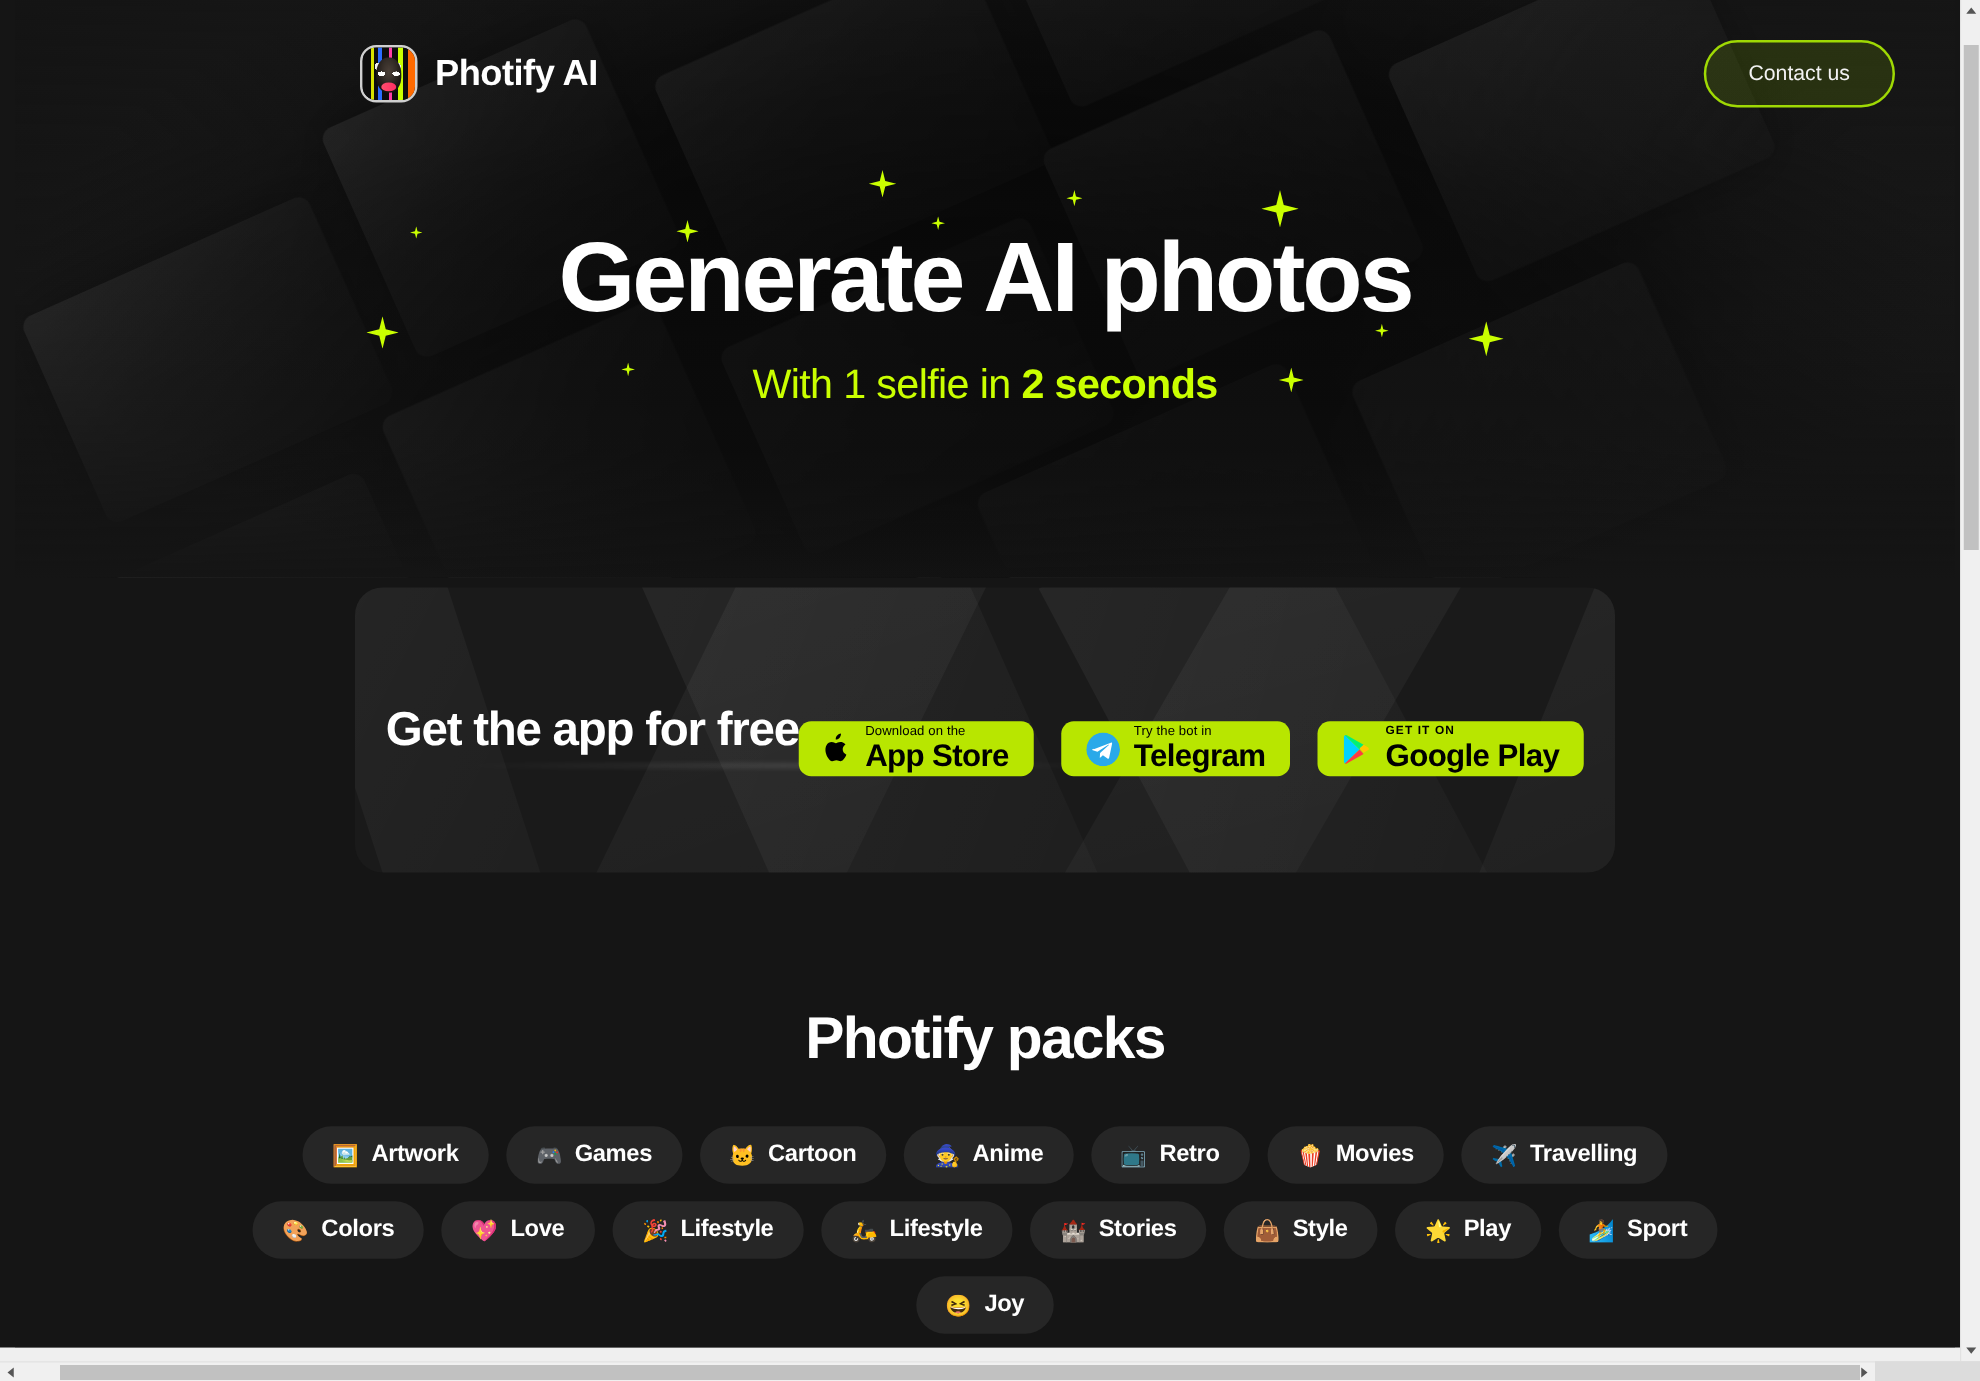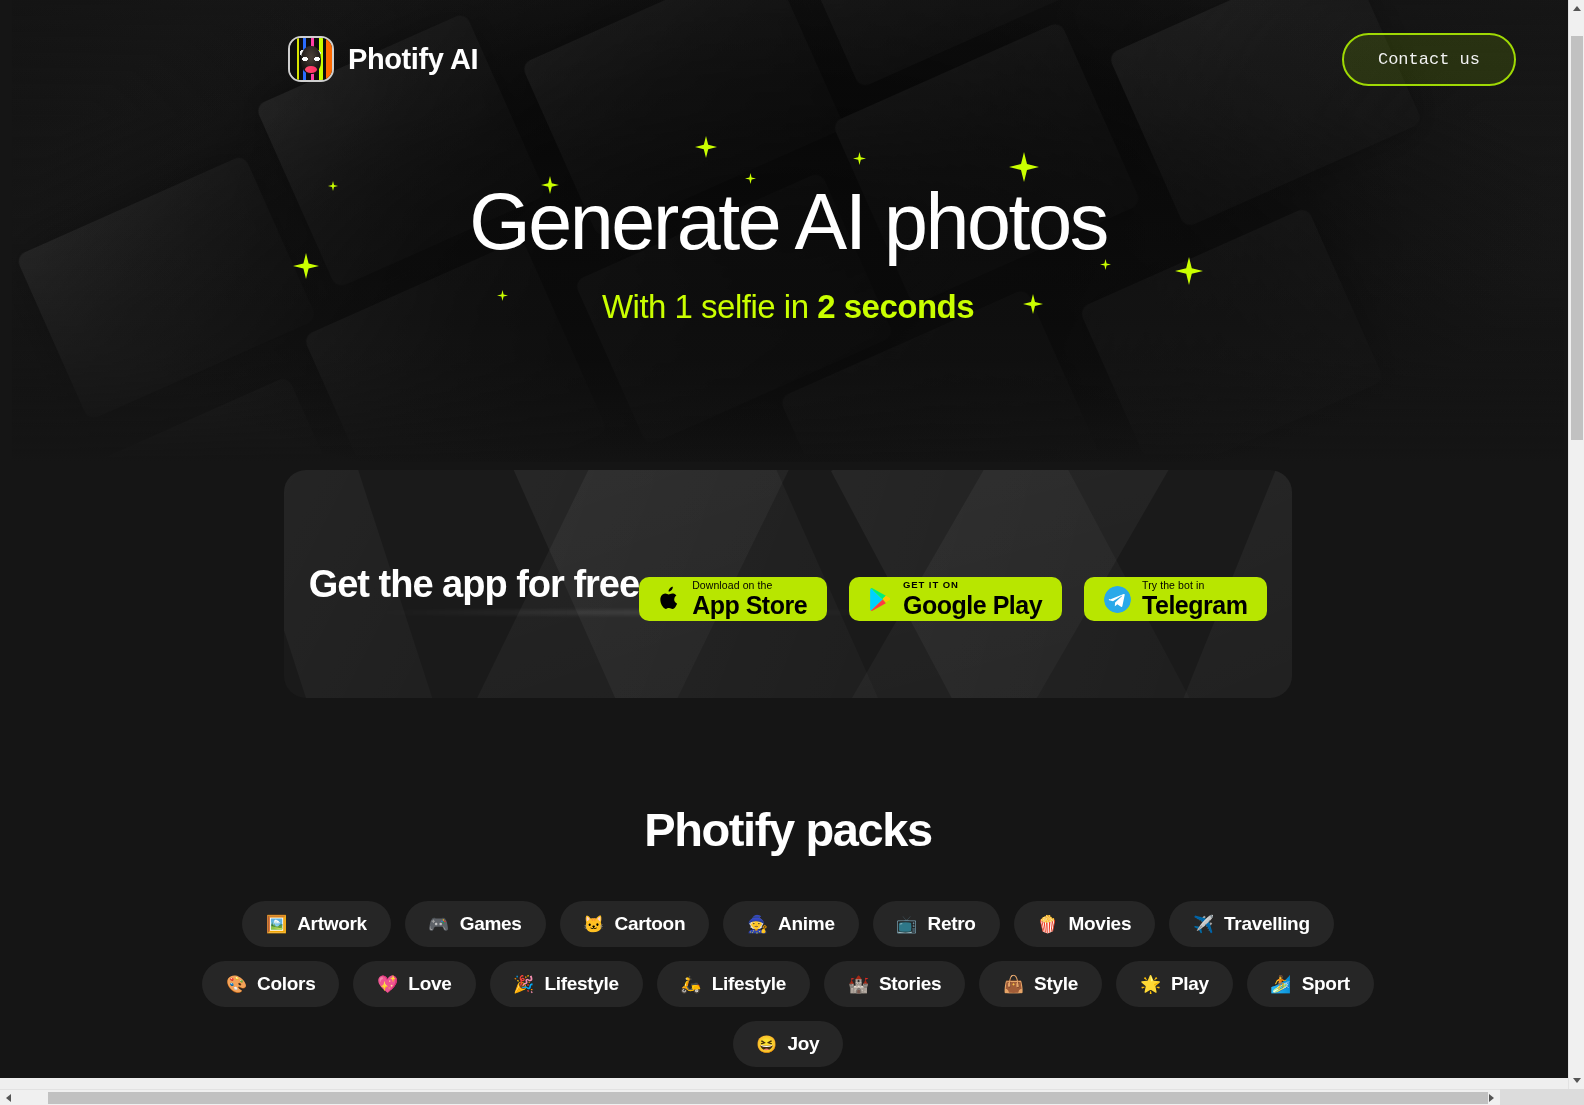--- a/index.html
+++ b/index.html
@@ -167,36 +167,36 @@
   }
   .contact-btn {
     margin-left: auto;
     border: 2px solid #9fd904;
     background: rgba(142, 196, 0, 0.16);
     color: #f2f2f2;
     font-size: 17px;
     border-radius: 999px;
     padding: 15px 34px;
     cursor: pointer;
-    font-family: Liberation Mono, monospace;
+    font-family: Liberation Sans, sans-serif;
   }
 
   
   .hero-inner {
     position:absolute; left:0; right:0; top:0; bottom:0;
     display:flex; flex-direction:column; align-items:center;
     justify-content:center;
     padding-top: 46px;
     z-index: 5;
   }
   h1.headline {
     color:#fff;
     font-size: 79px;
     line-height: 1.02;
-    font-weight: 400;
+    font-weight: 700;
     letter-spacing: -2.4px;
     text-align:center;
   }
   .subhead {
     margin-top: 26px;
     color:#caff00;
     font-size: 33px;
     letter-spacing:-0.5px;
     text-align:center;
   }
@@ -375,42 +375,42 @@
             <svg class="ic-apple" viewBox="0 0 22 26">
               <path fill="#000" d="M15.2 13.6c0-2.6 2.1-3.9 2.2-4-1.2-1.8-3.1-2-3.8-2-1.6-.2-3.1.9-3.9.9-.8 0-2-.9-3.3-.9-1.7 0-3.3 1-4.2 2.5-1.8 3.1-.5 7.7 1.3 10.2.9 1.2 1.9 2.6 3.2 2.6 1.3-.1 1.8-.8 3.4-.8 1.6 0 2 .8 3.4.8 1.4 0 2.3-1.3 3.2-2.5 1-1.4 1.4-2.8 1.4-2.9-.1 0-2.9-1.1-2.9-4zM12.7 4.1c.7-.9 1.2-2.1 1.1-3.3-1 0-2.3.7-3.1 1.6-.7.8-1.3 2-1.1 3.2 1.2.1 2.4-.6 3.1-1.5z"></path>
             </svg>
             <span class="txt">
               <span class="small">Download on the</span>
               <span class="big">App Store</span>
             </span>
           </button>
 
           <button class="store-btn">
+            <svg class="ic-tg" viewBox="0 0 28 28">
+              <circle cx="14" cy="14" r="14" fill="#29a9e9"></circle>
+              <path fill="#fff" d="M6.2 13.9l14.2-5.5c.7-.2 1.3.2 1 1.2l-2.4 11.4c-.2.8-.7 1-1.4.6l-3.8-2.8-1.8 1.8c-.2.2-.4.4-.8.4l.3-4 7.3-6.6c.3-.3-.1-.4-.5-.2l-9 5.7-3.9-1.2c-.8-.3-.8-.9.8-1.3z"></path>
+            </svg>
+            <span class="txt">
+              <span class="small">Try the bot in</span>
+              <span class="big">Telegram</span>
+            </span>
+          </button>
+
+          <button class="store-btn">
             <svg class="ic-play" viewBox="0 0 24 26">
               <path fill="#00d2ff" d="M2 1.2 14.3 13 2 24.8C1.5 24.5 1.2 23.9 1.2 23V3c0-.9.3-1.5.8-1.8z"></path>
               <path fill="#00f076" d="M2 1.2c.4-.2 1-.2 1.6.1l14 7.9-3.3 3.8L2 1.2z"></path>
               <path fill="#ffc800" d="M17.6 9.2l3.6 2c1.1.6 1.1 2 0 2.6l-3.6 2-3.3-3.8 3.3-2.8z"></path>
               <path fill="#ff3a44" d="M14.3 13l3.3 3.8-14 7.9c-.6.3-1.2.3-1.6.1L14.3 13z"></path>
             </svg>
             <span class="txt">
               <span class="small caps">GET IT ON</span>
               <span class="big">Google Play</span>
             </span>
           </button>
-
-          <button class="store-btn">
-            <svg class="ic-tg" viewBox="0 0 28 28">
-              <circle cx="14" cy="14" r="14" fill="#29a9e9"></circle>
-              <path fill="#fff" d="M6.2 13.9l14.2-5.5c.7-.2 1.3.2 1 1.2l-2.4 11.4c-.2.8-.7 1-1.4.6l-3.8-2.8-1.8 1.8c-.2.2-.4.4-.8.4l.3-4 7.3-6.6c.3-.3-.1-.4-.5-.2l-9 5.7-3.9-1.2c-.8-.3-.8-.9.8-1.3z"></path>
-            </svg>
-            <span class="txt">
-              <span class="small">Try the bot in</span>
-              <span class="big">Telegram</span>
-            </span>
-          </button>
         </div>
       </div>
     </div>
 
     <section class="packs">
       <h2 class="packs-title">Photify packs</h2>
       <div class="chip-rows" id="chip-rows">
           <div class="chip-row">
             <button class="chip">
               <span class="emo">🖼️</span>

